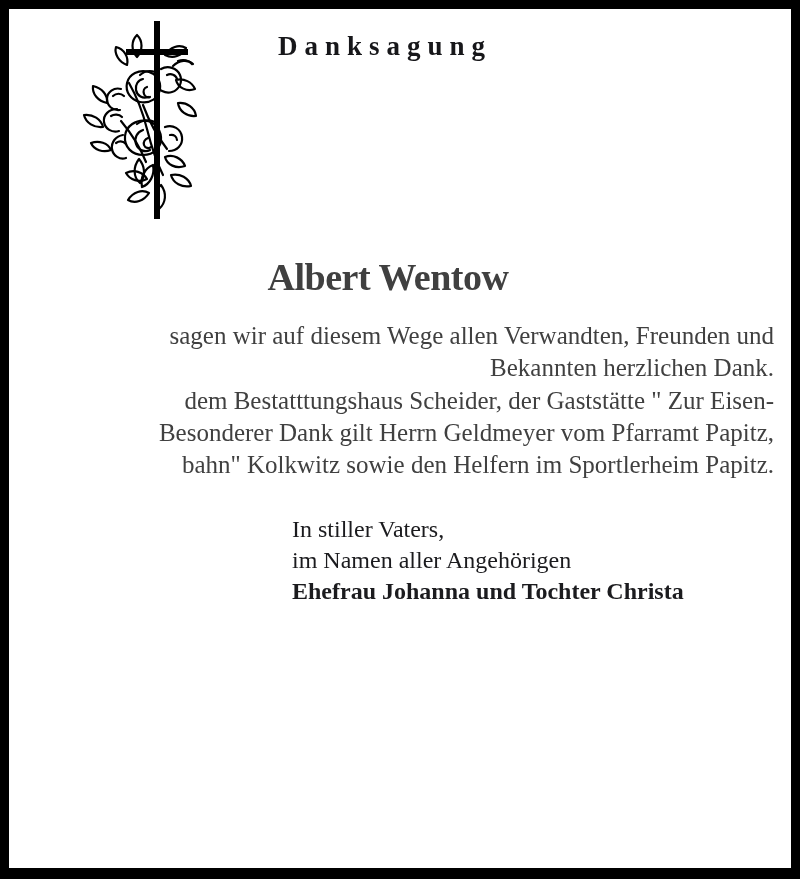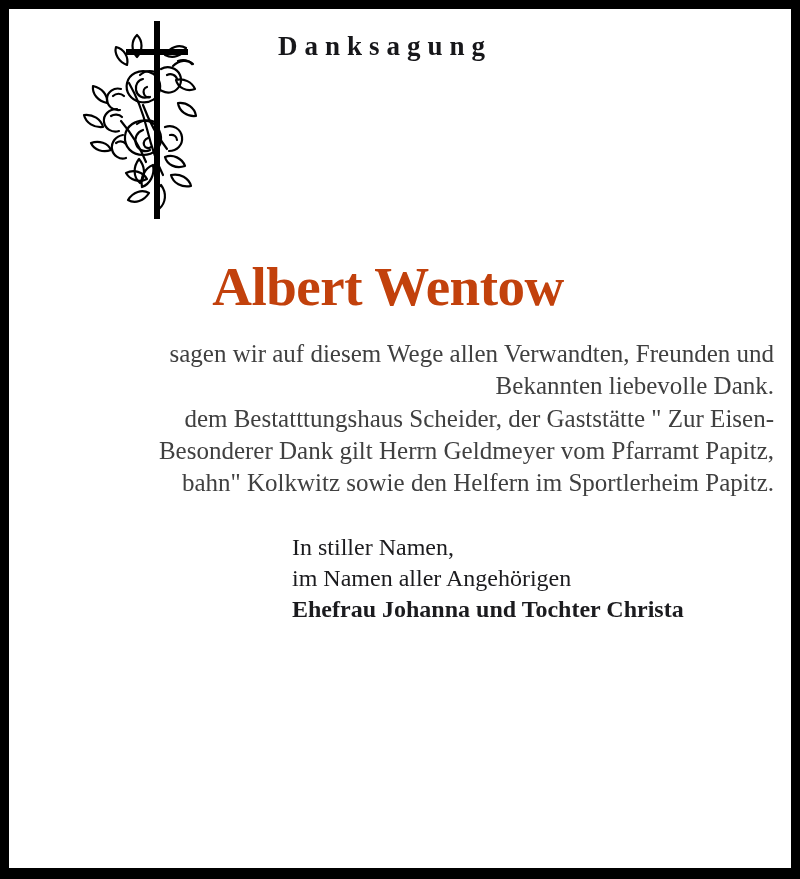--- a/index.html
+++ b/index.html
@@ -99,23 +99,23 @@
     text-justify: inter-word;
   }
   .intro .last-line {
     display: block;
     text-align: left;
   }
 
   
   .name {
     text-align: center;
-    font-size: 55px;
+    font-size: 38px;
     font-weight: bold;
-    color: #c2410c;
+    color: #404040;
     letter-spacing: -0.5px;
     margin: 27px 0 22px 0;
     line-height: 1.05;
     padding-right: 38px;
   }
 
   
   .closing-para {
     margin: 7px;
     font-size: 25px;
@@ -225,28 +225,28 @@
     </div>
 
     <div class="body-block">
 
       <p class="intro"></p>
 
       <div class="name">Albert Wentow</div>
 
       <p class="closing-para">
         <span class="ln">sagen wir auf diesem Wege allen Verwandten, Freunden und</span>
-        <span class="ln">Bekannten liebevolle Dank.</span>
+        <span class="ln">Bekannten herzlichen Dank.</span>
         <span class="ln">dem Bestatttungshaus Scheider, der Gaststätte " Zur Eisen-</span>
         <span class="ln">Besonderer Dank gilt Herrn Geldmeyer vom Pfarramt Papitz,</span>
         <span class="ln">bahn" Kolkwitz sowie den Helfern im Sportlerheim Papitz.</span>
       </p>
 
       <div class="signature">
-        <span class="ln">In stiller Namen,</span>
+        <span class="ln">In stiller Vaters,</span>
         <span class="ln">im Namen aller Angehörigen</span>
         <span class="ln bold">Ehefrau Johanna und Tochter Christa</span>
       </div>
 
 
     </div>
   </div>
 </div>
 
 </body></html>

